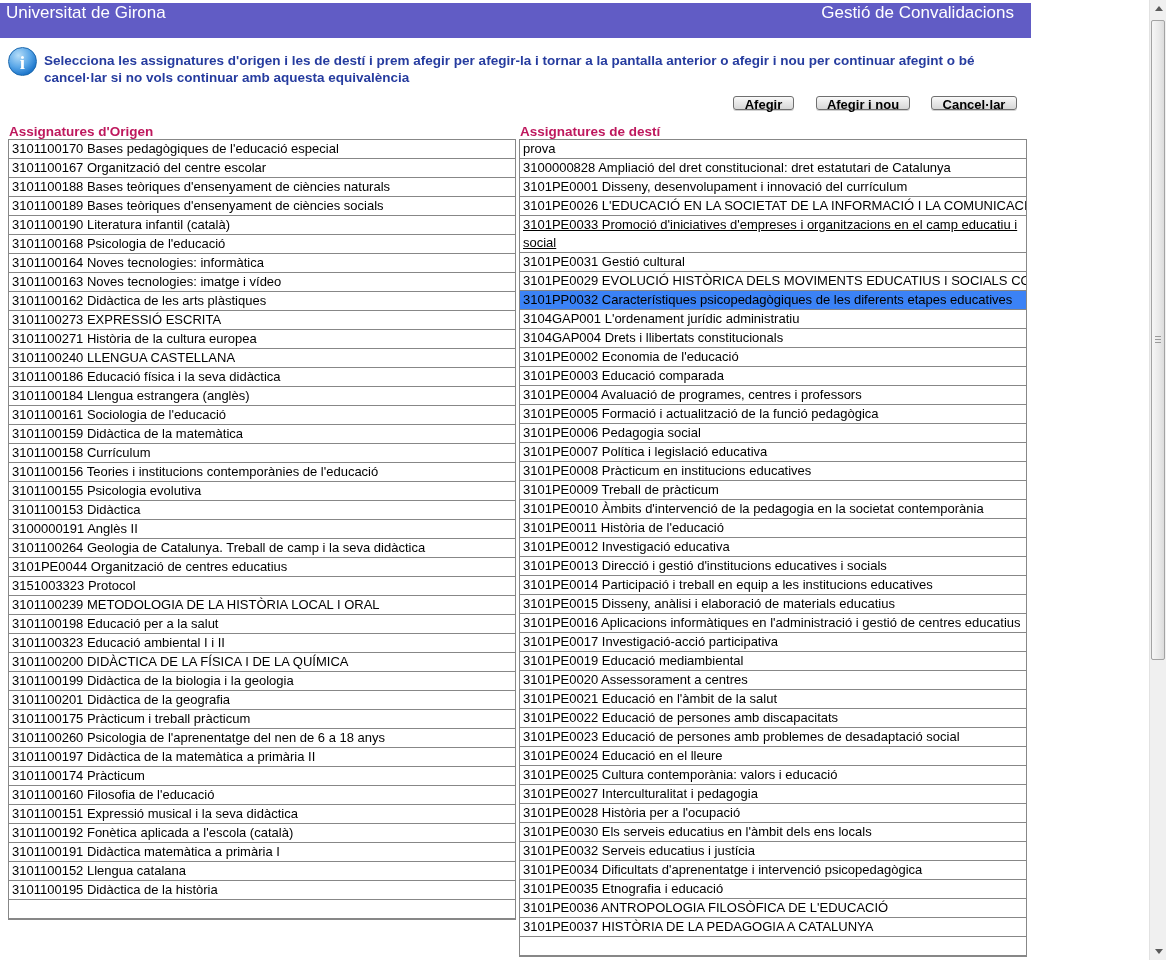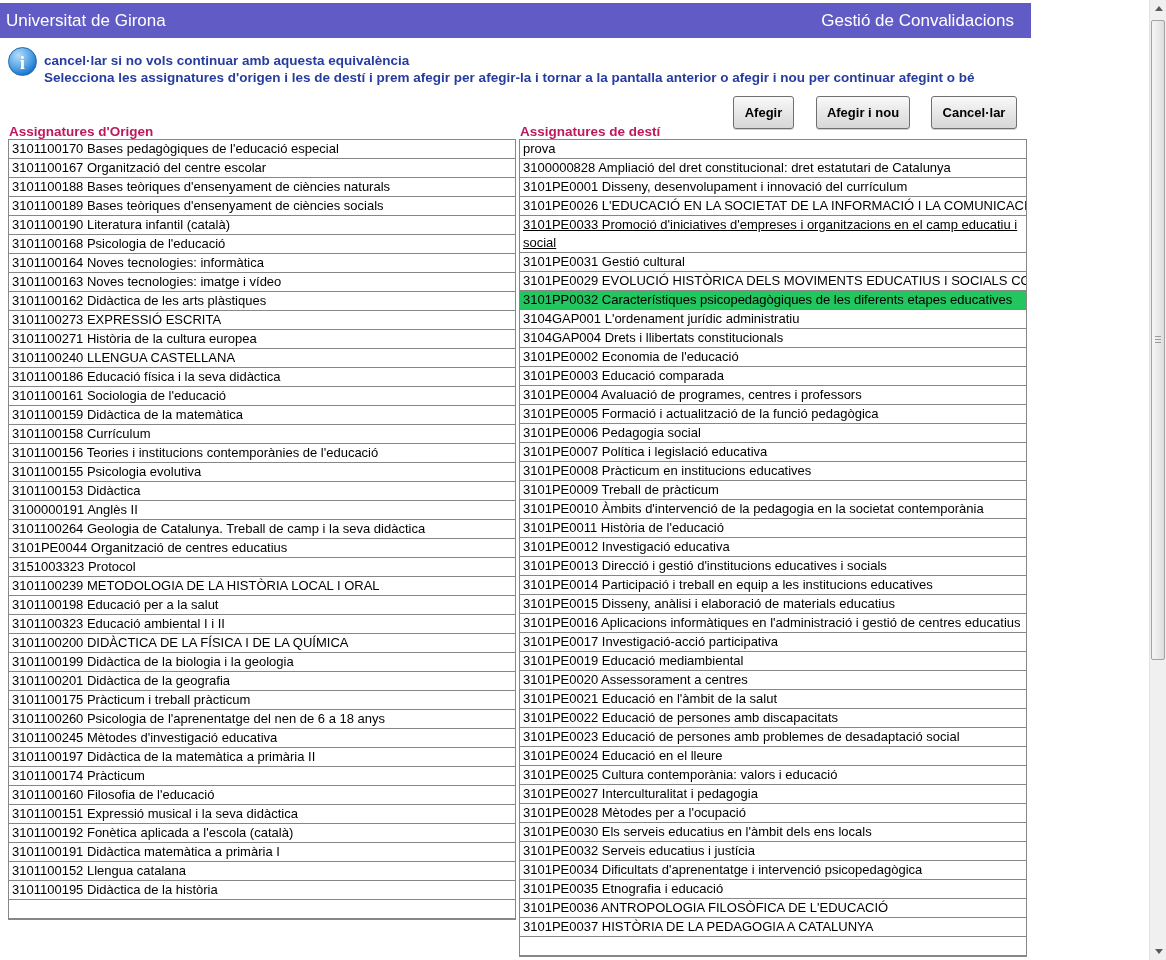--- a/index.html
+++ b/index.html
@@ -6,42 +6,42 @@
   body{
     width:1166px;height:960px;overflow:hidden;position:relative;
     background:#ffffff;
     font-family:"Liberation Sans","DejaVu Sans",sans-serif;
   }
 
   
   .banner{
     position:absolute;left:0;top:3px;width:1031px;height:35px;
     background:#615cc5;color:#ffffff;
-    display:flex;justify-content:space-between;align-items:center;
+    display:flex;justify-content:space-between;
   }
   .banner .t-left{font-size:17px;padding-left:6px;}
   .banner .t-right{font-size:17px;padding-right:17px;}
 
   
   .info-icon{
     position:absolute;left:8px;top:47px;width:29px;height:29px;border-radius:50%;
     background:radial-gradient(circle at 35% 28%,#b5ddf8 0%,#5aa7e8 45%,#1e77cc 75%,#135f9f 100%);
     border:1px solid #1a67ad;
     color:#ffffff;font-family:"Liberation Serif","DejaVu Serif",serif;
     font-weight:bold;font-size:19px;line-height:29px;text-align:center;
     box-sizing:border-box;
   }
   .info-text{
     position:absolute;left:44px;top:52px;width:990px;
     color:#263c9f;font-weight:bold;font-size:13.5px;line-height:17px;
   }
 
   
   .btn{
-    position:absolute;top:96px;height:33px;box-sizing:border-box;
+    position:absolute;top:96px;height:14px;box-sizing:border-box;
     border:1px solid #6f6f6f;border-radius:3px;
     background:linear-gradient(#f9f9f9,#e9e9e9 45%,#d7d7d7);
     box-shadow:0 1px 0 rgba(0,0,0,0.18);
     font-family:inherit;font-weight:bold;font-size:13px;color:#000;
     text-align:center;padding:0;cursor:default;
   }
   .btn-afegir{left:733px;width:61px;}
   .btn-afegir-nou{left:816px;width:94px;}
   .btn-cancellar{left:931px;width:86px;}
 
@@ -58,21 +58,21 @@
     border:1px solid #878787;background:#fff;
   }
   .list-origin{left:8px;}
   .list-dest{left:519px;}
   .row{
     height:18px;line-height:18px;border-bottom:1px solid #878787;
     padding-left:3px;font-size:13px;color:#000;
     white-space:nowrap;overflow:hidden;
   }
   .row.wrap{white-space:normal;height:auto;min-height:18px;text-decoration:underline;}
-  .row.highlighted{background:#22c55e;}
+  .row.highlighted{background:#3b82f6;}
   .row.stub{height:18px;}
 
   
   .scrollbar{
     position:absolute;right:0;top:0;width:17px;height:960px;
     background:#f0f0f0;border-left:1px solid #e2e2e2;box-sizing:border-box;
   }
   .sb-btn{
     position:absolute;left:0;width:17px;height:17px;background:#f0f0f0;
     display:flex;align-items:center;justify-content:center;
@@ -100,22 +100,22 @@
 </head>
 <body>
 
 <div class="banner">
   <span class="t-left">Universitat de Girona</span>
   <span class="t-right">Gestió de Convalidacions</span>
 </div>
 
 <div class="info-icon">i</div>
 <div class="info-text">
+  <div>Selecciona les assignatures d'origen i les de destí i prem afegir per afegir-la i tornar a la pantalla anterior o afegir i nou per continuar afegint o bé</div>
   <div>cancel·lar si no vols continuar amb aquesta equivalència</div>
-  <div>Selecciona les assignatures d'origen i les de destí i prem afegir per afegir-la i tornar a la pantalla anterior o afegir i nou per continuar afegint o bé</div>
 </div>
 
 <button class="btn btn-afegir">Afegir</button>
 <button class="btn btn-afegir-nou">Afegir i nou</button>
 <button class="btn btn-cancellar">Cancel·lar</button>
 
 <div class="list-title lt-origin">Assignatures d'Origen</div>
 <div class="list-title lt-dest">Assignatures de destí</div>
 
 <div class="list list-origin">
@@ -125,39 +125,39 @@
     <div class="row">3101100189 Bases teòriques d'ensenyament de ciències socials</div>
     <div class="row">3101100190 Literatura infantil (català)</div>
     <div class="row">3101100168 Psicologia de l'educació</div>
     <div class="row">3101100164 Noves tecnologies: informàtica</div>
     <div class="row">3101100163 Noves tecnologies: imatge i vídeo</div>
     <div class="row">3101100162 Didàctica de les arts plàstiques</div>
     <div class="row">3101100273 EXPRESSIÓ ESCRITA</div>
     <div class="row">3101100271 Història de la cultura europea</div>
     <div class="row">3101100240 LLENGUA CASTELLANA</div>
     <div class="row">3101100186 Educació física i la seva didàctica</div>
+    <div class="row">3101100184 Llengua estrangera (anglès)</div>
     <div class="row">3101100161 Sociologia de l'educació</div>
     <div class="row">3101100159 Didàctica de la matemàtica</div>
     <div class="row">3101100158 Currículum</div>
     <div class="row">3101100156 Teories i institucions contemporànies de l'educació</div>
     <div class="row">3101100155 Psicologia evolutiva</div>
     <div class="row">3101100153 Didàctica</div>
     <div class="row">3100000191 Anglès II</div>
     <div class="row">3101100264 Geologia de Catalunya. Treball de camp i la seva didàctica</div>
     <div class="row">3101PE0044 Organització de centres educatius</div>
     <div class="row">3151003323 Protocol</div>
     <div class="row">3101100239 METODOLOGIA DE LA HISTÒRIA LOCAL I ORAL</div>
     <div class="row">3101100198 Educació per a la salut</div>
     <div class="row">3101100323 Educació ambiental I i II</div>
     <div class="row">3101100200 DIDÀCTICA DE LA FÍSICA I DE LA QUÍMICA</div>
     <div class="row">3101100199 Didàctica de la biologia i la geologia</div>
     <div class="row">3101100201 Didàctica de la geografia</div>
     <div class="row">3101100175 Pràcticum i treball pràcticum</div>
     <div class="row">3101100260 Psicologia de l'aprenentatge del nen de 6 a 18 anys</div>
-    <div class="row">3101100245 Mètodes d'investigació educativa</div>
     <div class="row">3101100197 Didàctica de la matemàtica a primària II</div>
     <div class="row">3101100174 Pràcticum</div>
     <div class="row">3101100160 Filosofia de l'educació</div>
     <div class="row">3101100151 Expressió musical i la seva didàctica</div>
     <div class="row">3101100192 Fonètica aplicada a l'escola (català)</div>
     <div class="row">3101100191 Didàctica matemàtica a primària I</div>
     <div class="row">3101100152 Llengua catalana</div>
     <div class="row">3101100195 Didàctica de la història</div>
     <div class="row stub"></div>
   </div>
@@ -189,21 +189,21 @@
     <div class="row">3101PE0016 Aplicacions informàtiques en l'administració i gestió de centres educatius</div>
     <div class="row">3101PE0017 Investigació-acció participativa</div>
     <div class="row">3101PE0019 Educació mediambiental</div>
     <div class="row">3101PE0020 Assessorament a centres</div>
     <div class="row">3101PE0021 Educació en l'àmbit de la salut</div>
     <div class="row">3101PE0022 Educació de persones amb discapacitats</div>
     <div class="row">3101PE0023 Educació de persones amb problemes de desadaptació social</div>
     <div class="row">3101PE0024 Educació en el lleure</div>
     <div class="row">3101PE0025 Cultura contemporània: valors i educació</div>
     <div class="row">3101PE0027 Interculturalitat i pedagogia</div>
-    <div class="row">3101PE0028 Mètodes per a l'ocupació</div>
+    <div class="row">3101PE0028 Història per a l'ocupació</div>
     <div class="row">3101PE0030 Els serveis educatius en l'àmbit dels ens locals</div>
     <div class="row">3101PE0032 Serveis educatius i justícia</div>
     <div class="row">3101PE0034 Dificultats d'aprenentatge i intervenció psicopedagògica</div>
     <div class="row">3101PE0035 Etnografia i educació</div>
     <div class="row">3101PE0036 ANTROPOLOGIA FILOSÒFICA DE L'EDUCACIÓ</div>
     <div class="row">3101PE0037 HISTÒRIA DE LA PEDAGOGIA A CATALUNYA</div>
     <div class="row stub"></div>
   </div>
 
 <div class="scrollbar">

